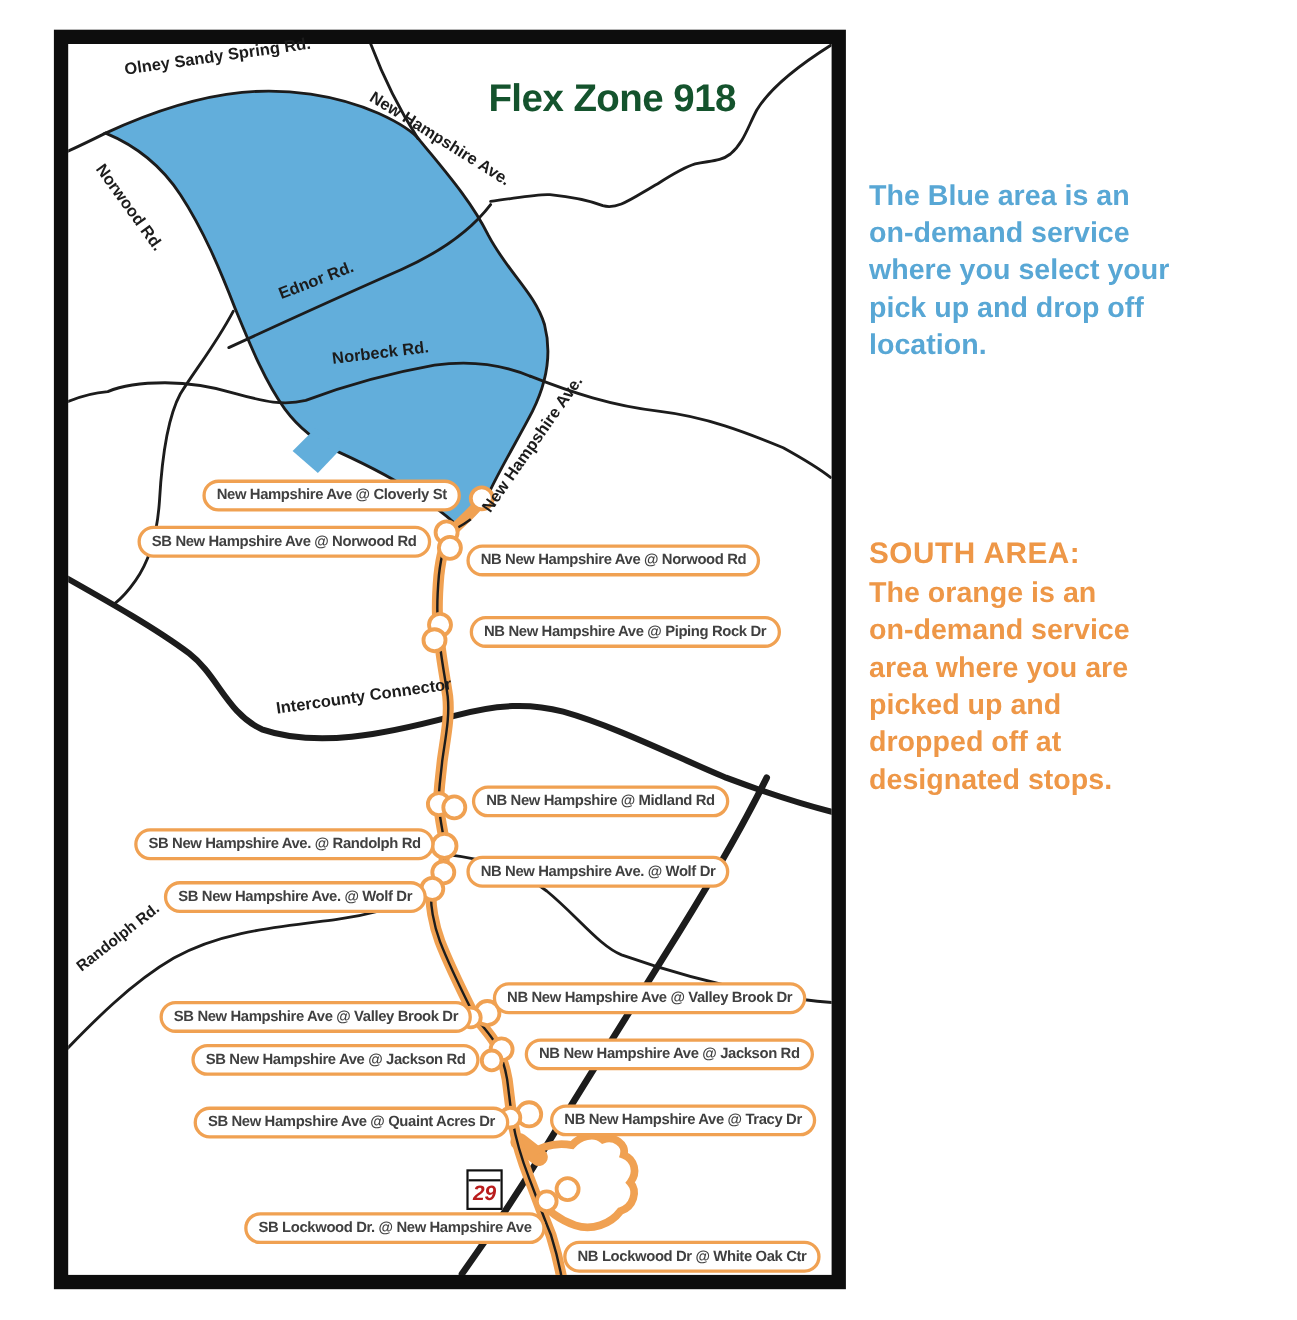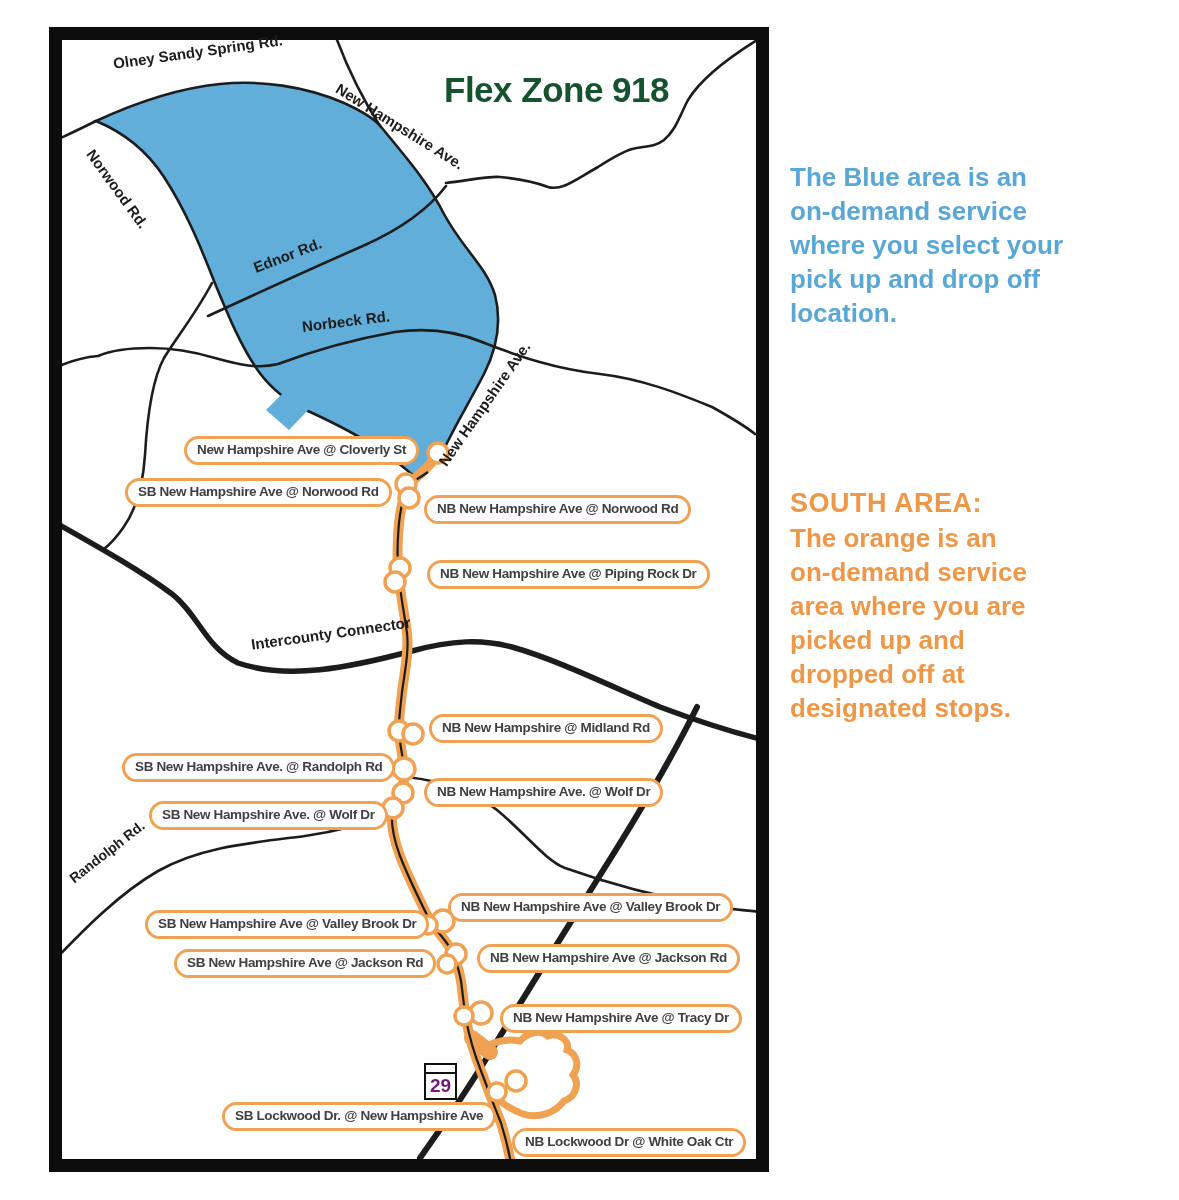--- a/index.html
+++ b/index.html
@@ -18,21 +18,21 @@
   .road-label.small{font-size:14px;}
 
   .pill{position:absolute;box-sizing:border-box;height:29px;line-height:21px;
         padding:0 10px;border:3.5px solid #F0A152;border-radius:15px;background:#fff;
         font-size:13.5px;font-weight:700;letter-spacing:-0.35px;color:#404040;
         white-space:nowrap;z-index:5;}
 
   .shield{position:absolute;left:424px;top:1063px;width:33px;height:37px;
           box-sizing:border-box;border:2.5px solid #111;background:#fff;z-index:6;}
   .shield .tab{height:7px;border-bottom:2px solid #111;}
-  .shield .num{text-align:center;font-size:19px;font-weight:800;color:#701a75;line-height:24px;}
+  .shield .num{text-align:center;font-size:19px;font-weight:800;color:#b91c1c;line-height:24px;font-style:italic;}
 
   .legend-block{position:absolute;left:790px;width:320px;}
   .legend-heading{font-size:27px;font-weight:800;letter-spacing:0.5px;}
   .legend-body{font-size:26px;font-weight:700;line-height:34px;white-space:pre-line;margin-top:2px;}
   .legend-north{color:#58A7D5;}
   .legend-south{color:#EE9747;}
 </style>
 </head>
 <body>
 
@@ -116,20 +116,21 @@
   <div class="pill" style="left:424px;top:495px;">NB New Hampshire Ave @ Norwood Rd</div>
   <div class="pill" style="left:427px;top:560px;">NB New Hampshire Ave @ Piping Rock Dr</div>
   <div class="pill" style="left:429px;top:714px;">NB New Hampshire @ Midland Rd</div>
   <div class="pill" style="left:122px;top:753px;">SB New Hampshire Ave. @ Randolph Rd</div>
   <div class="pill" style="left:424px;top:778px;">NB New Hampshire Ave. @ Wolf Dr</div>
   <div class="pill" style="left:149px;top:801px;">SB New Hampshire Ave. @ Wolf Dr</div>
   <div class="pill" style="left:448px;top:893px;">NB New Hampshire Ave @ Valley Brook Dr</div>
   <div class="pill" style="left:145px;top:910px;">SB New Hampshire Ave @ Valley Brook Dr</div>
   <div class="pill" style="left:174px;top:949px;">SB New Hampshire Ave @ Jackson Rd</div>
   <div class="pill" style="left:477px;top:944px;">NB New Hampshire Ave @ Jackson Rd</div>
+  <div class="pill" style="left:176px;top:1006px;">SB New Hampshire Ave @ Quaint Acres Dr</div>
   <div class="pill" style="left:222px;top:1102px;">SB Lockwood Dr. @ New Hampshire Ave</div>
   <div class="pill" style="left:500px;top:1004px;">NB New Hampshire Ave @ Tracy Dr</div>
   <div class="pill" style="left:512px;top:1128px;">NB Lockwood Dr @ White Oak Ctr</div>
 
   <div class="legend-block legend-north" style="top:158px;">
     <div class="legend-body">The Blue area is an
 on-demand service
 where you select your
 pick up and drop off
 location.</div>

